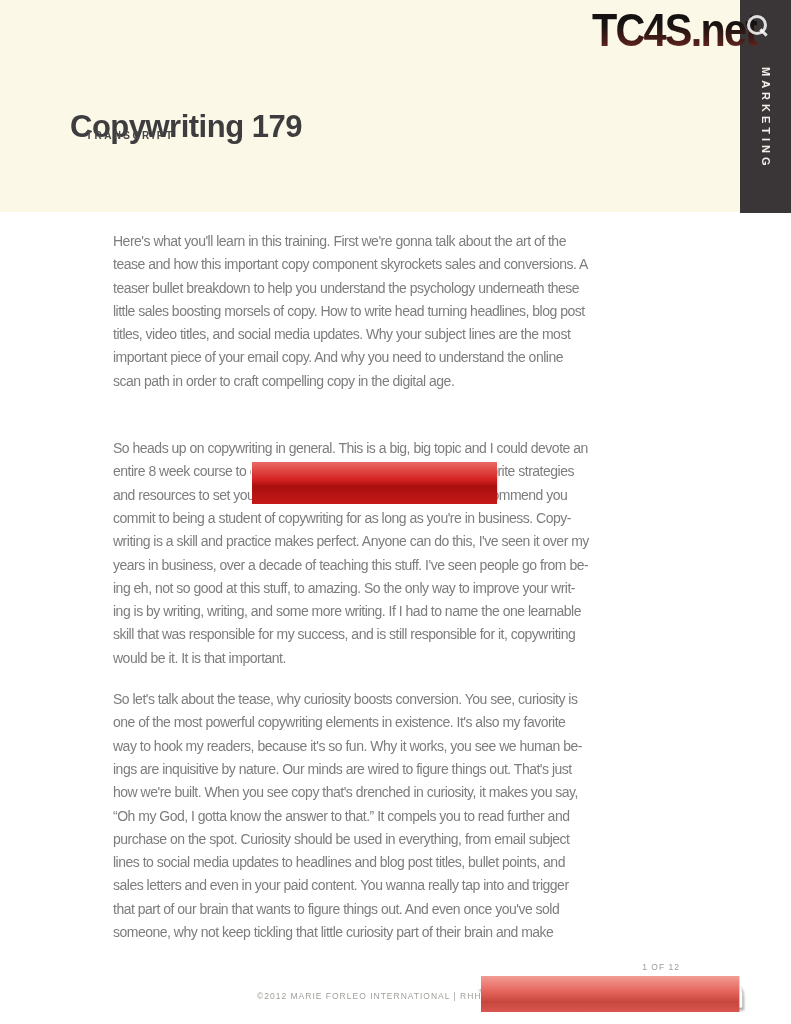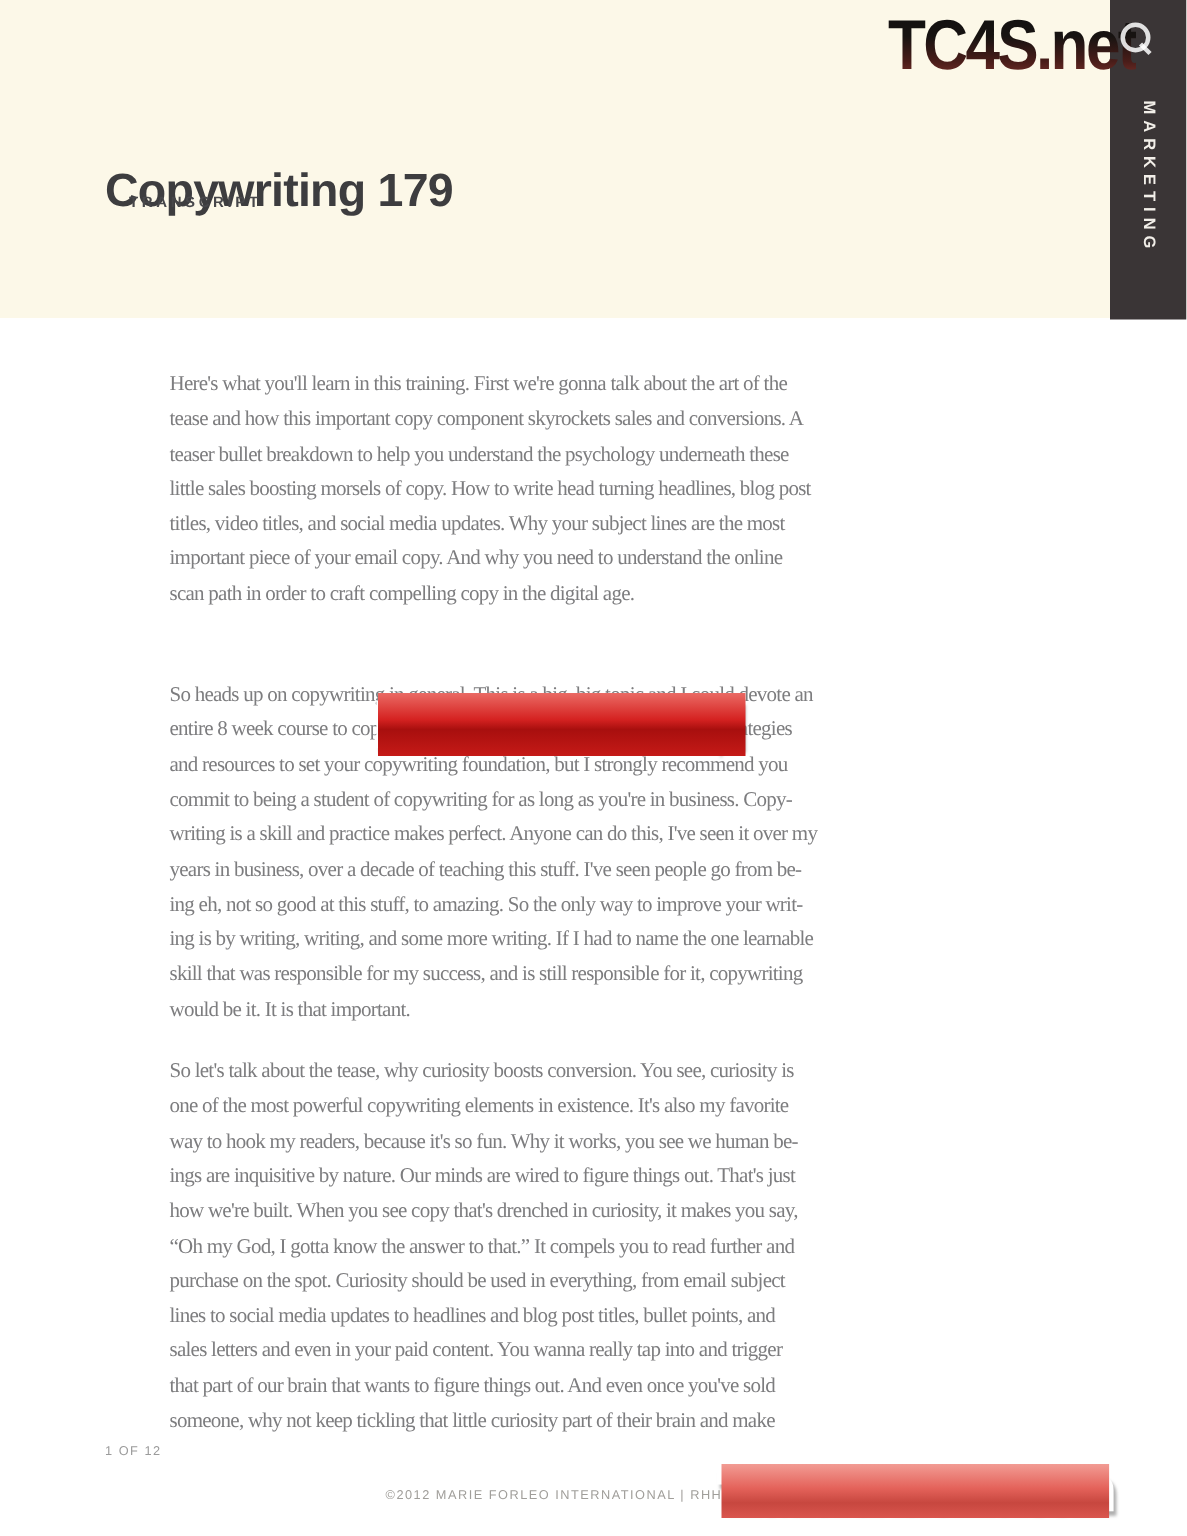--- a/index.html
+++ b/index.html
@@ -40,37 +40,37 @@
   .doc-subtitle {
     position: absolute; left: 70px; top: 130px;
     font-size: 10px; font-weight: bold;
     letter-spacing: 2.4px;
     color: #47474a;
     margin-left: 16px;
   }
 
   
   .content {
-    position: absolute; left: 113px; top: 245px; font-family: Liberation Serif, serif;
+    position: absolute; left: 113px; top: 230px;
   }
   .para {
     font-size: 14px;
     letter-spacing: -0.5px;
     line-height: 23.3px;
     color: #7d7d7f;
     white-space: pre;
     margin: 0;
   }
   .para.p2 { margin-top: 44px; }
   .para.p3 { margin-top: 18px; }
 
   
   .page-number {
     position: absolute; left: 70px; top: 962px; width: 610px;
-    text-align: left;
+    text-align: right;
     font-size: 8.5px; letter-spacing: 1px;
     color: #9b9b9b;
   }
   .copyright {
     position: absolute; left: 257px; top: 991px;
     font-size: 8.5px; letter-spacing: 1px;
     color: #a09e9a;
     white-space: pre;
   }
 

